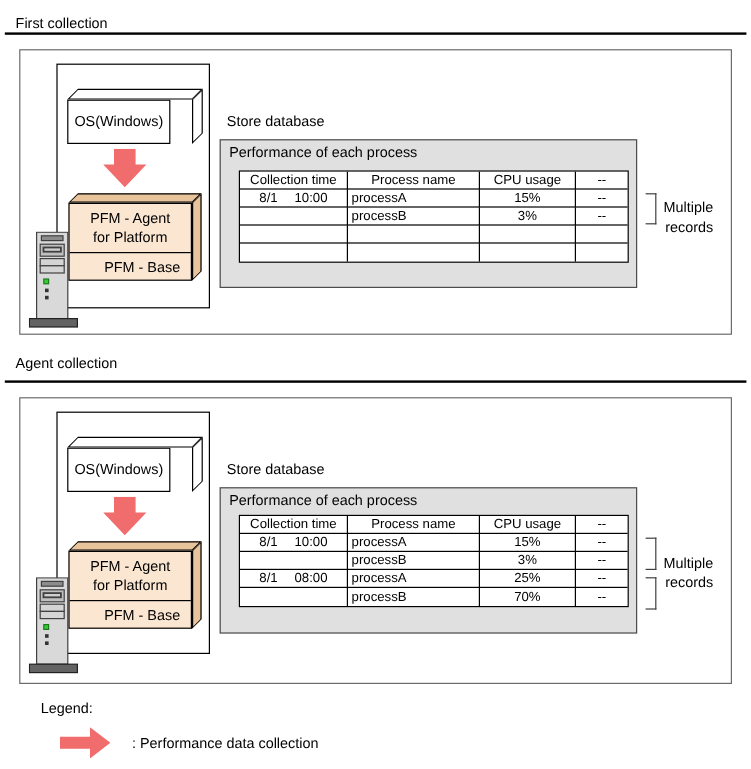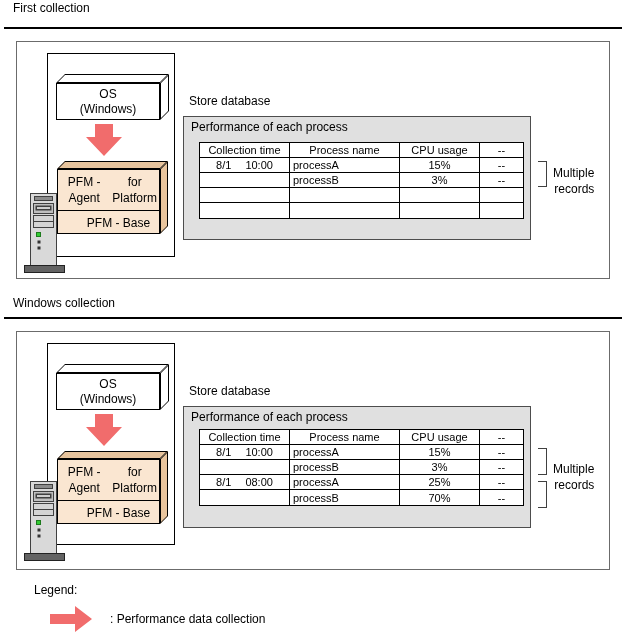--- a/index.html
+++ b/index.html
@@ -12,28 +12,28 @@
   .rule { height:2px; background:#000; }
   .panel { border:1px solid #6b6b6b; background:#fff; }
   .host-frame { border:1px solid #000; background:#fff; }
 
   
   .box3d { position:absolute; }
   .box3d .front { position:absolute; background:#fff; border:1px solid #000; }
   .box3d .ftop  { position:absolute; top:0; background:#fff; border:1px solid #000; transform:skewX(-45deg); transform-origin:0 100%; }
   .box3d .fside { position:absolute; background:#fff; border:1px solid #000; transform:skewY(-45deg); transform-origin:100% 0; }
 
-  .os-box .front { left:0; top:9px; width:104px; height:37px; display:flex; flex-direction:column; align-items:center; justify-content:center; font-size:12px; line-height:15px; text-align:center; }
+  .os-box .front { left:0; top:9px; width:86px; height:37px; display:flex; flex-direction:row; align-items:center; justify-content:center; font-size:12px; line-height:15px; text-align:center; }
   .os-box .ftop  { left:0; width:104px; height:9px; }
   .os-box .fside { left:104px; top:0; width:9px; height:37px; }
 
   .pfm-box .front { left:0; top:8px; width:103px; height:65px; background:#FAE6D1; }
   .pfm-box .ftop  { left:0; width:103px; height:8px; background:#E8C49D; }
   .pfm-box .fside { left:103px; top:0; width:8px; height:65px; background:#E8C49D; }
-  .pfm-agent { position:absolute; left:0; top:0; width:100%; height:41px; border-bottom:1px solid #000; display:flex; align-items:center; justify-content:flex-start; font-size:12px; line-height:16px; text-align:center; }
+  .pfm-agent { position:absolute; left:0; top:0; width:100%; height:41px; border-bottom:1px solid #000; display:flex; flex-direction:column; align-items:center; justify-content:center; font-size:12px; line-height:16px; text-align:center; }
   .pfm-base  { position:absolute; left:0; top:41px; width:100%; height:24px; display:flex; align-items:center; justify-content:center; font-size:12px;padding-left:20px; }
 
   
   .store-label { font-size:12px; white-space:nowrap; }
   .store-panel { background:#E0E0E0; border:1px solid #4d4d4d; }
   .tbl-title { font-size:12px; white-space:nowrap; }
   .ptable { position:absolute; display:grid; grid-template-columns:90px 110px 80px 43px; grid-auto-rows:15px; background:#fff; border:1px solid #000; }
   .ptable > div { border-right:1px solid #000; border-bottom:1px solid #000; display:flex; align-items:center; justify-content:center; font-size:11px; overflow:hidden; white-space:nowrap; }
   .ptable > div:nth-child(4n) { border-right:none; }
   .ptable > div:nth-child(n+17) { border-bottom:none; }
@@ -44,21 +44,21 @@
   .note { font-size:12px; line-height:16px; white-space:nowrap;text-align:right; }
 
   .legend-title { font-size:12px; }
   .legend-label { font-size:12px; white-space:nowrap; }
 </style>
 </head>
 <body>
 
 <div id="stage">
 
-  <div class="abs sec-title" style="left:13px; top:1px;">First collection</div>
+  <div class="abs sec-title" style="left:13px; top:12px;">First collection</div>
   <div class="abs rule" style="left:4px; top:27px; width:618px;"></div>
 
   <div class="abs panel" style="left:16px; top:41px; width:594px; height:238px;"></div>
 
   <div class="abs host-frame" style="left:47px; top:53px; width:128px; height:204px;"></div>
 
   <div class="box3d os-box" style="left:56px; top:74px; width:113px; height:46px;">
     <div class="ftop"></div>
     <div class="fside"></div>
     <div class="front">
@@ -149,21 +149,21 @@
     <div></div>
     <div></div>
   </div>
 
   <div class="abs bracket" style="left:538px; top:161px; height:26px;"></div>
   <div class="abs note" style="left:553px; top:165px;">
     <span>Multiple</span><br>
     <span>records</span>
   </div>
 
-  <div class="abs sec-title" style="left:13px; top:296px;">Windows collection</div>
+  <div class="abs sec-title" style="left:13px; top:296px;">Agent collection</div>
   <div class="abs rule" style="left:4px; top:317px; width:618px;"></div>
 
   <div class="abs panel" style="left:16px; top:331px; width:594px; height:239px;"></div>
 
   <div class="abs host-frame" style="left:47px; top:343px; width:128px; height:202px;"></div>
 
   <div class="box3d os-box" style="left:56px; top:364px; width:113px; height:46px;">
     <div class="ftop"></div>
     <div class="fside"></div>
     <div class="front">

